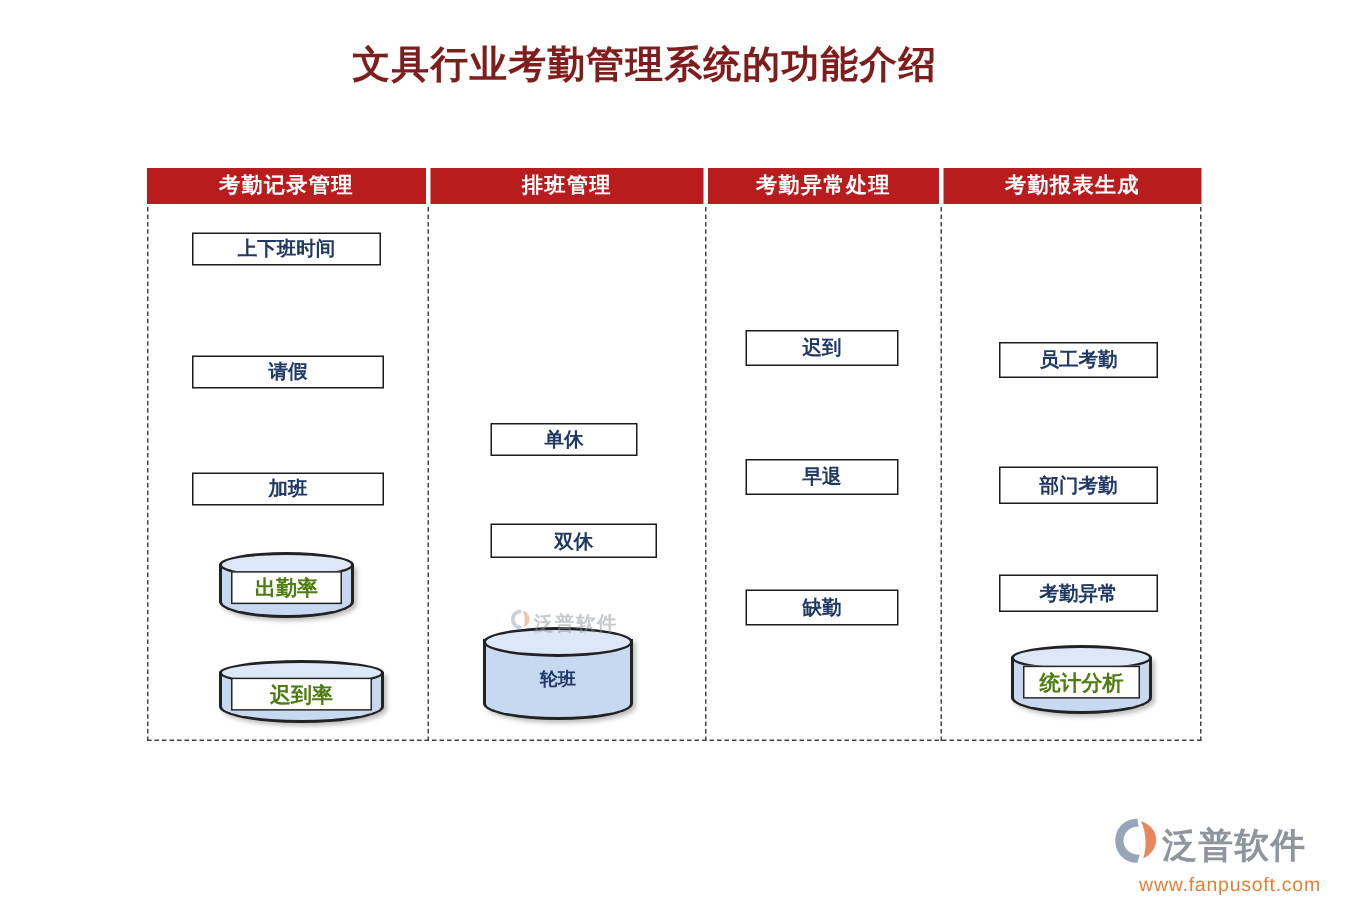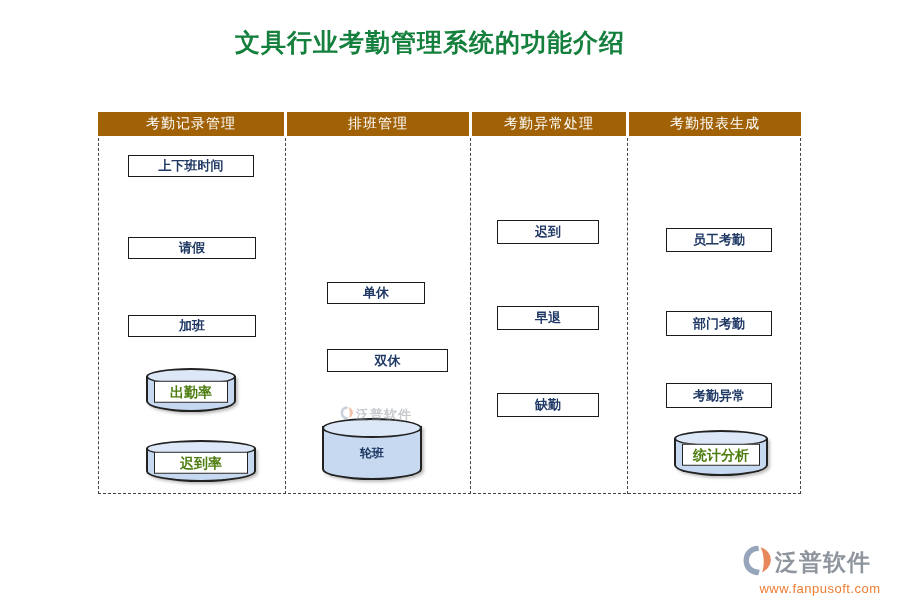--- a/index.html
+++ b/index.html
@@ -4,26 +4,26 @@
 <style>
   html,body { margin:0; padding:0; }
   body {
     width:900px; height:600px; position:relative; overflow:hidden;
     background:#ffffff;
     font-family:"Liberation Sans","DejaVu Sans",sans-serif;
   }
   .title {
     position:absolute; left:0; top:26px; width:860px;
     text-align:center; font-family:"Liberation Serif","DejaVu Serif",serif;
-    font-size:25px; font-weight:bold; color:#15803d; letter-spacing:1px;
+    font-size:25px; font-weight:bold; color:#7f1d1d; letter-spacing:1px;
   }
   .diagram { position:absolute; left:98px; top:112px; width:703px; height:382px; }
   .hdr {
-    position:absolute; top:0; height:24px; background:#a16207;
-    color:#ffffff; font-weight:normal; font-size:14px;
+    position:absolute; top:0; height:24px; background:#b91c1c;
+    color:#ffffff; font-weight:bold; font-size:14px;
     display:flex; align-items:center; justify-content:center; letter-spacing:1px;
   }
   .body-frame {
     position:absolute; left:0; top:26px; width:703px; height:356px;
     border-left:1px dashed #444; border-right:1px dashed #444; border-bottom:1px dashed #444;
     box-sizing:border-box;
   }
   .vsep { position:absolute; top:26px; height:356px; width:0; border-left:1px dashed #444; }
   .node-box {
     position:absolute; background:#ffffff; border:1px solid #1a1a1a;
@@ -86,21 +86,21 @@
     <div class="cyl-top"></div>
     <div class="cyl-label">出勤率</div>
   </div>
   <div class="cylinder" style="left:48px; top:328px; width:90px; height:42px;padding-left:20px;">
     <div class="cyl-body"></div>
     <div class="cyl-top"></div>
     <div class="cyl-label">迟到率</div>
   </div>
 
   <div class="node-box" style="left:229px; top:170px; width:98px; height:22px;">单休</div>
-  <div class="node-box" style="left:229px; top:237px; width:121px; height:23px;">双休</div>
+  <div class="node-box" style="left:229px; top:237px; width:111px; height:23px;">双休</div>
 
   <div class="cylinder" style="left:224px; top:306px; width:100px; height:62px;">
     <div class="cyl-body"></div>
     <div class="cyl-top" style="height:20px;"></div>
     <div class="cyl-text">轮班</div>
   </div>
   <div class="watermark" style="left:242px; top:294px;">
     <span>
       <svg viewBox="0 0 40 40" width="14" height="14">
         <path fill="#96a5ba" d="M21 1 C10 1 2 9 2 20 C2 31 10 39 21 39 L23 32 C15 32 9 27 9 20 C9 13 15 7 22 8 Z"></path>

